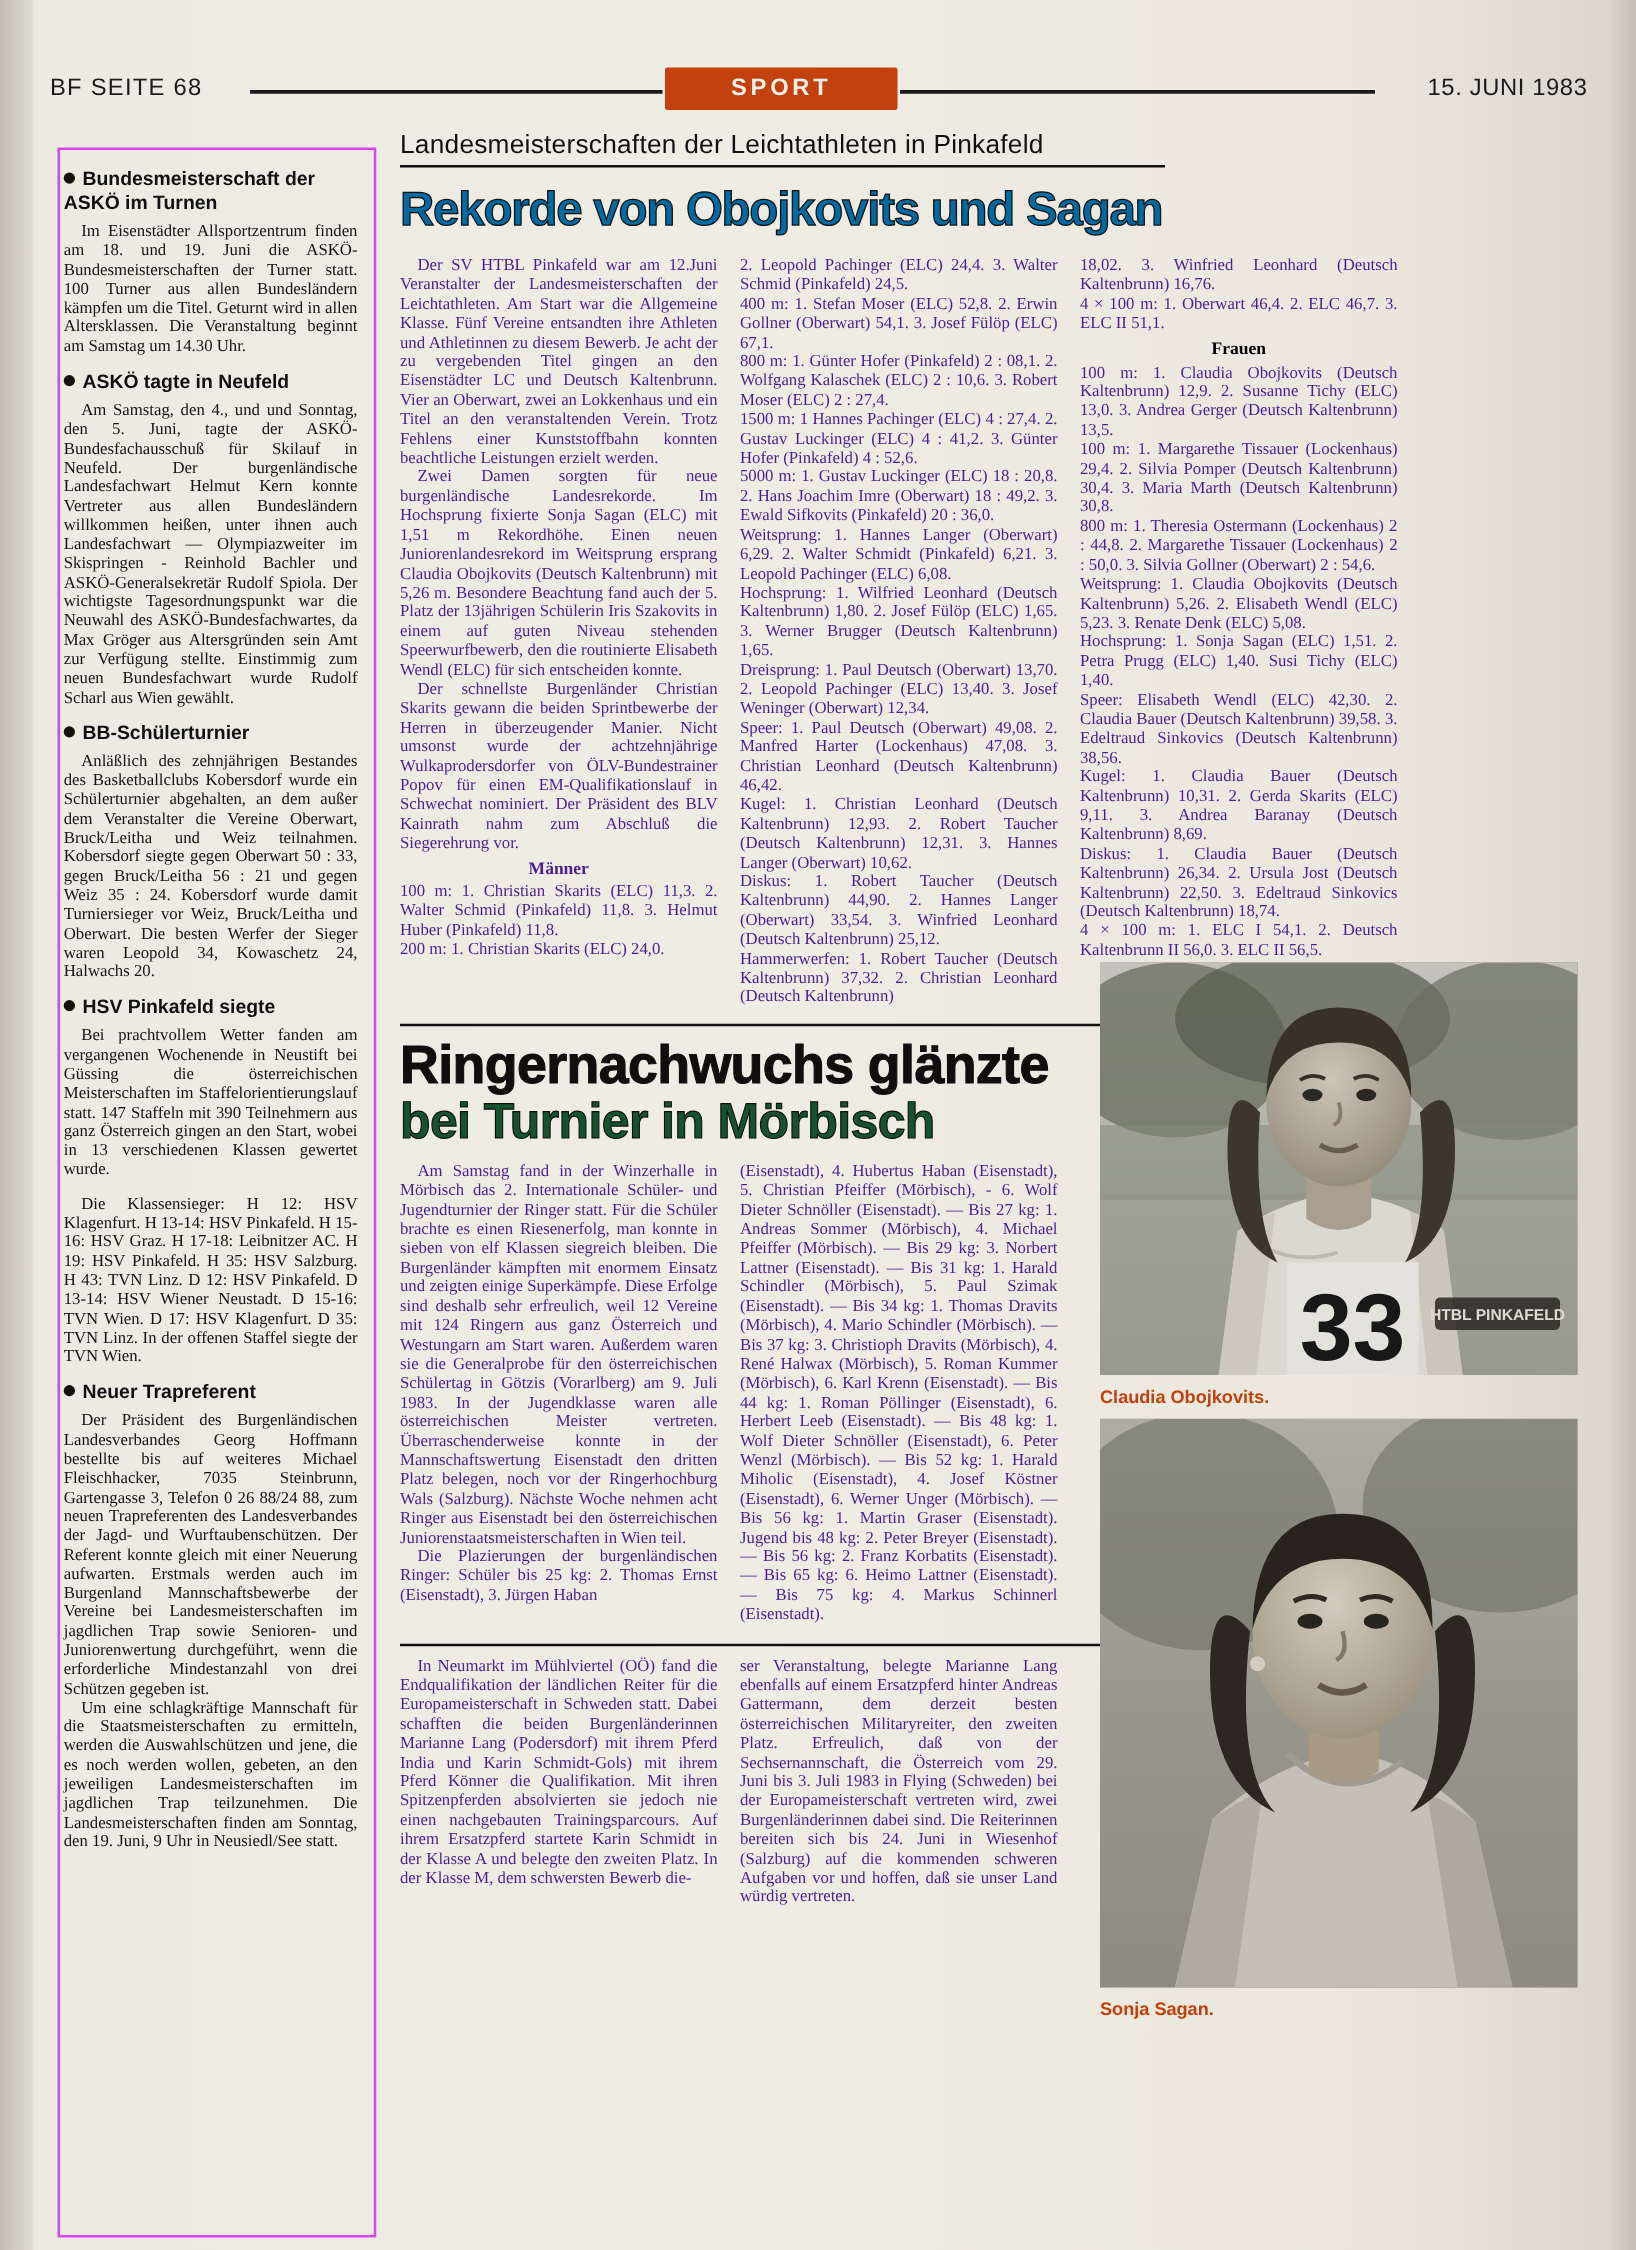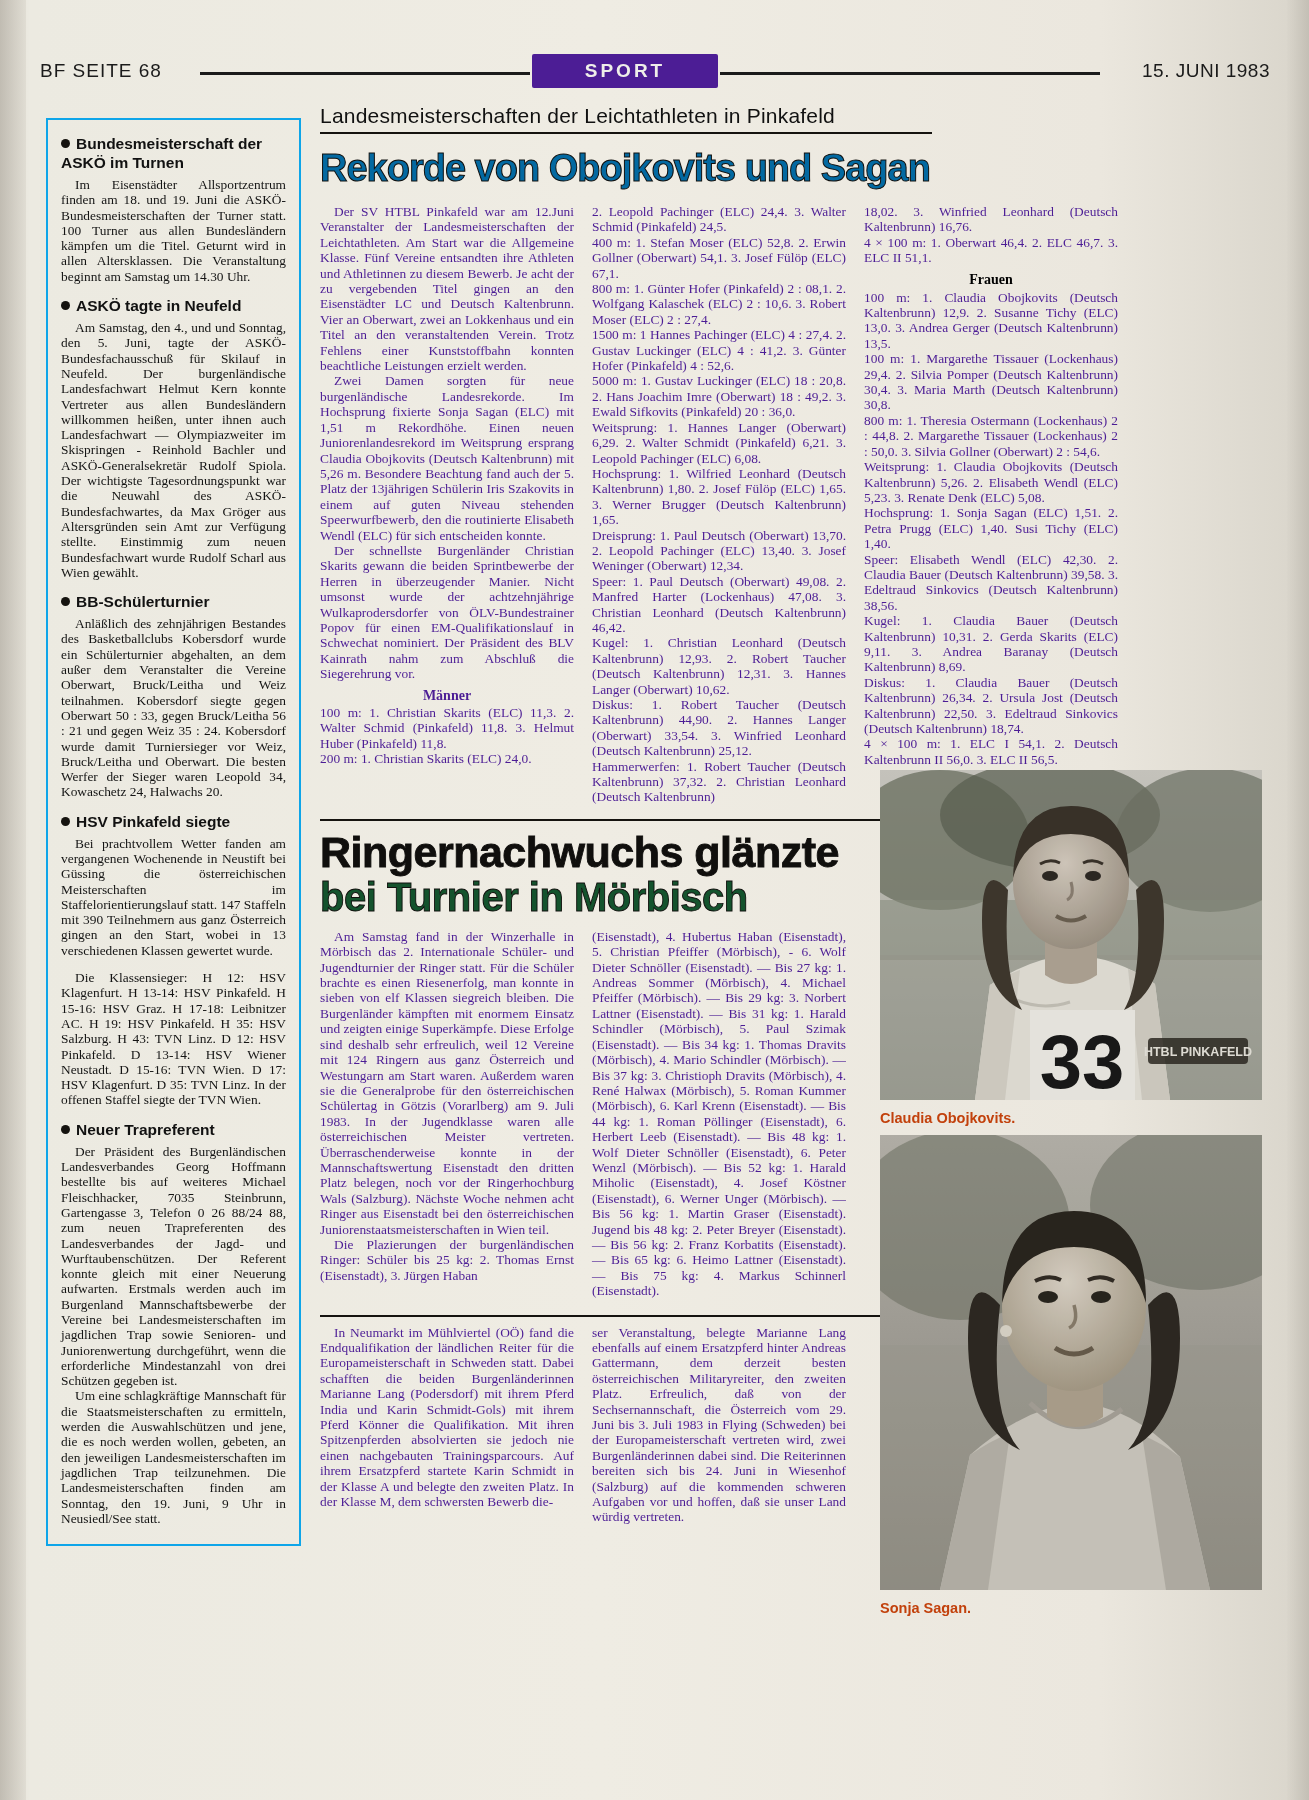--- a/index.html
+++ b/index.html
@@ -14,29 +14,29 @@
   #paper{position:absolute;inset:0;background:
      linear-gradient(90deg,#dedad0 0px,#eceae1 30px,#efece3 600px,#ebe7de 1100px,#d9d5cb 1309px);}
   .edge-left{position:absolute;left:0;top:0;width:26px;height:100%;background:linear-gradient(90deg,#a9a49a,#d8d4ca);opacity:.55;}
   .edge-right{position:absolute;right:0;top:0;width:22px;height:100%;background:linear-gradient(270deg,#a9a49a,#d8d4ca);opacity:.45;}
 
   
   .masthead{position:absolute;left:40px;top:52px;width:1230px;height:40px;}
   .mh-left{position:absolute;left:0;top:8px;font-family:"Liberation Sans",sans-serif;font-size:19px;letter-spacing:1px;color:#1b1b1b;}
   .mh-rule-l{position:absolute;left:160px;top:20px;width:330px;height:3px;background:#1b1b1b;}
   .mh-rule-r{position:absolute;left:680px;top:20px;width:380px;height:3px;background:#1b1b1b;}
-  .mh-box{position:absolute;left:492px;top:2px;width:186px;height:34px;background:#4c1d95;
+  .mh-box{position:absolute;left:492px;top:2px;width:186px;height:34px;background:#c2410c;
           border-radius:2px;}
   .mh-box span{display:block;text-align:center;color:#efeee9;font-family:"Liberation Sans",sans-serif;
           font-size:19px;font-weight:bold;letter-spacing:3px;line-height:34px;}
   .mh-date{position:absolute;right:0;top:8px;font-family:"Liberation Sans",sans-serif;font-size:19px;color:#1b1b1b;letter-spacing:.5px;}
 
   
-  .leftcol{position:absolute;left:46px;top:118px;width:255px;height:1428px;border:2px solid #0ea5e9;
-           box-sizing:border-box;padding:14px 13px 10px 13px;}
+  .leftcol{position:absolute;left:46px;top:118px;width:255px;height:1672px;border:2px solid #d946ef;
+           box-sizing:border-box;padding:14px 13px 10px 3px;}
   .lc-head{font-family:"Liberation Sans",sans-serif;font-weight:bold;font-size:15.5px;line-height:19px;color:#111;margin:0 0 5px 0;}
   .lc-head .bullet{display:inline-block;width:9px;height:9px;border-radius:50%;background:#15130f;margin-right:6px;vertical-align:1px;}
   .lc-p{font-size:13.4px;line-height:15.3px;text-align:justify;text-indent:14px;color:#141414;margin:0 0 12px 0;
         font-family:"Liberation Serif",serif;hyphens:auto;}
   .lc-block{margin-bottom:9px;}
   .lc-block:last-child .lc-p{margin-bottom:0;}
 
   
   .main{position:absolute;left:320px;top:104px;width:940px;}
   .kicker{font-family:"Liberation Sans",sans-serif;font-size:21px;color:#111;letter-spacing:.2px;}

